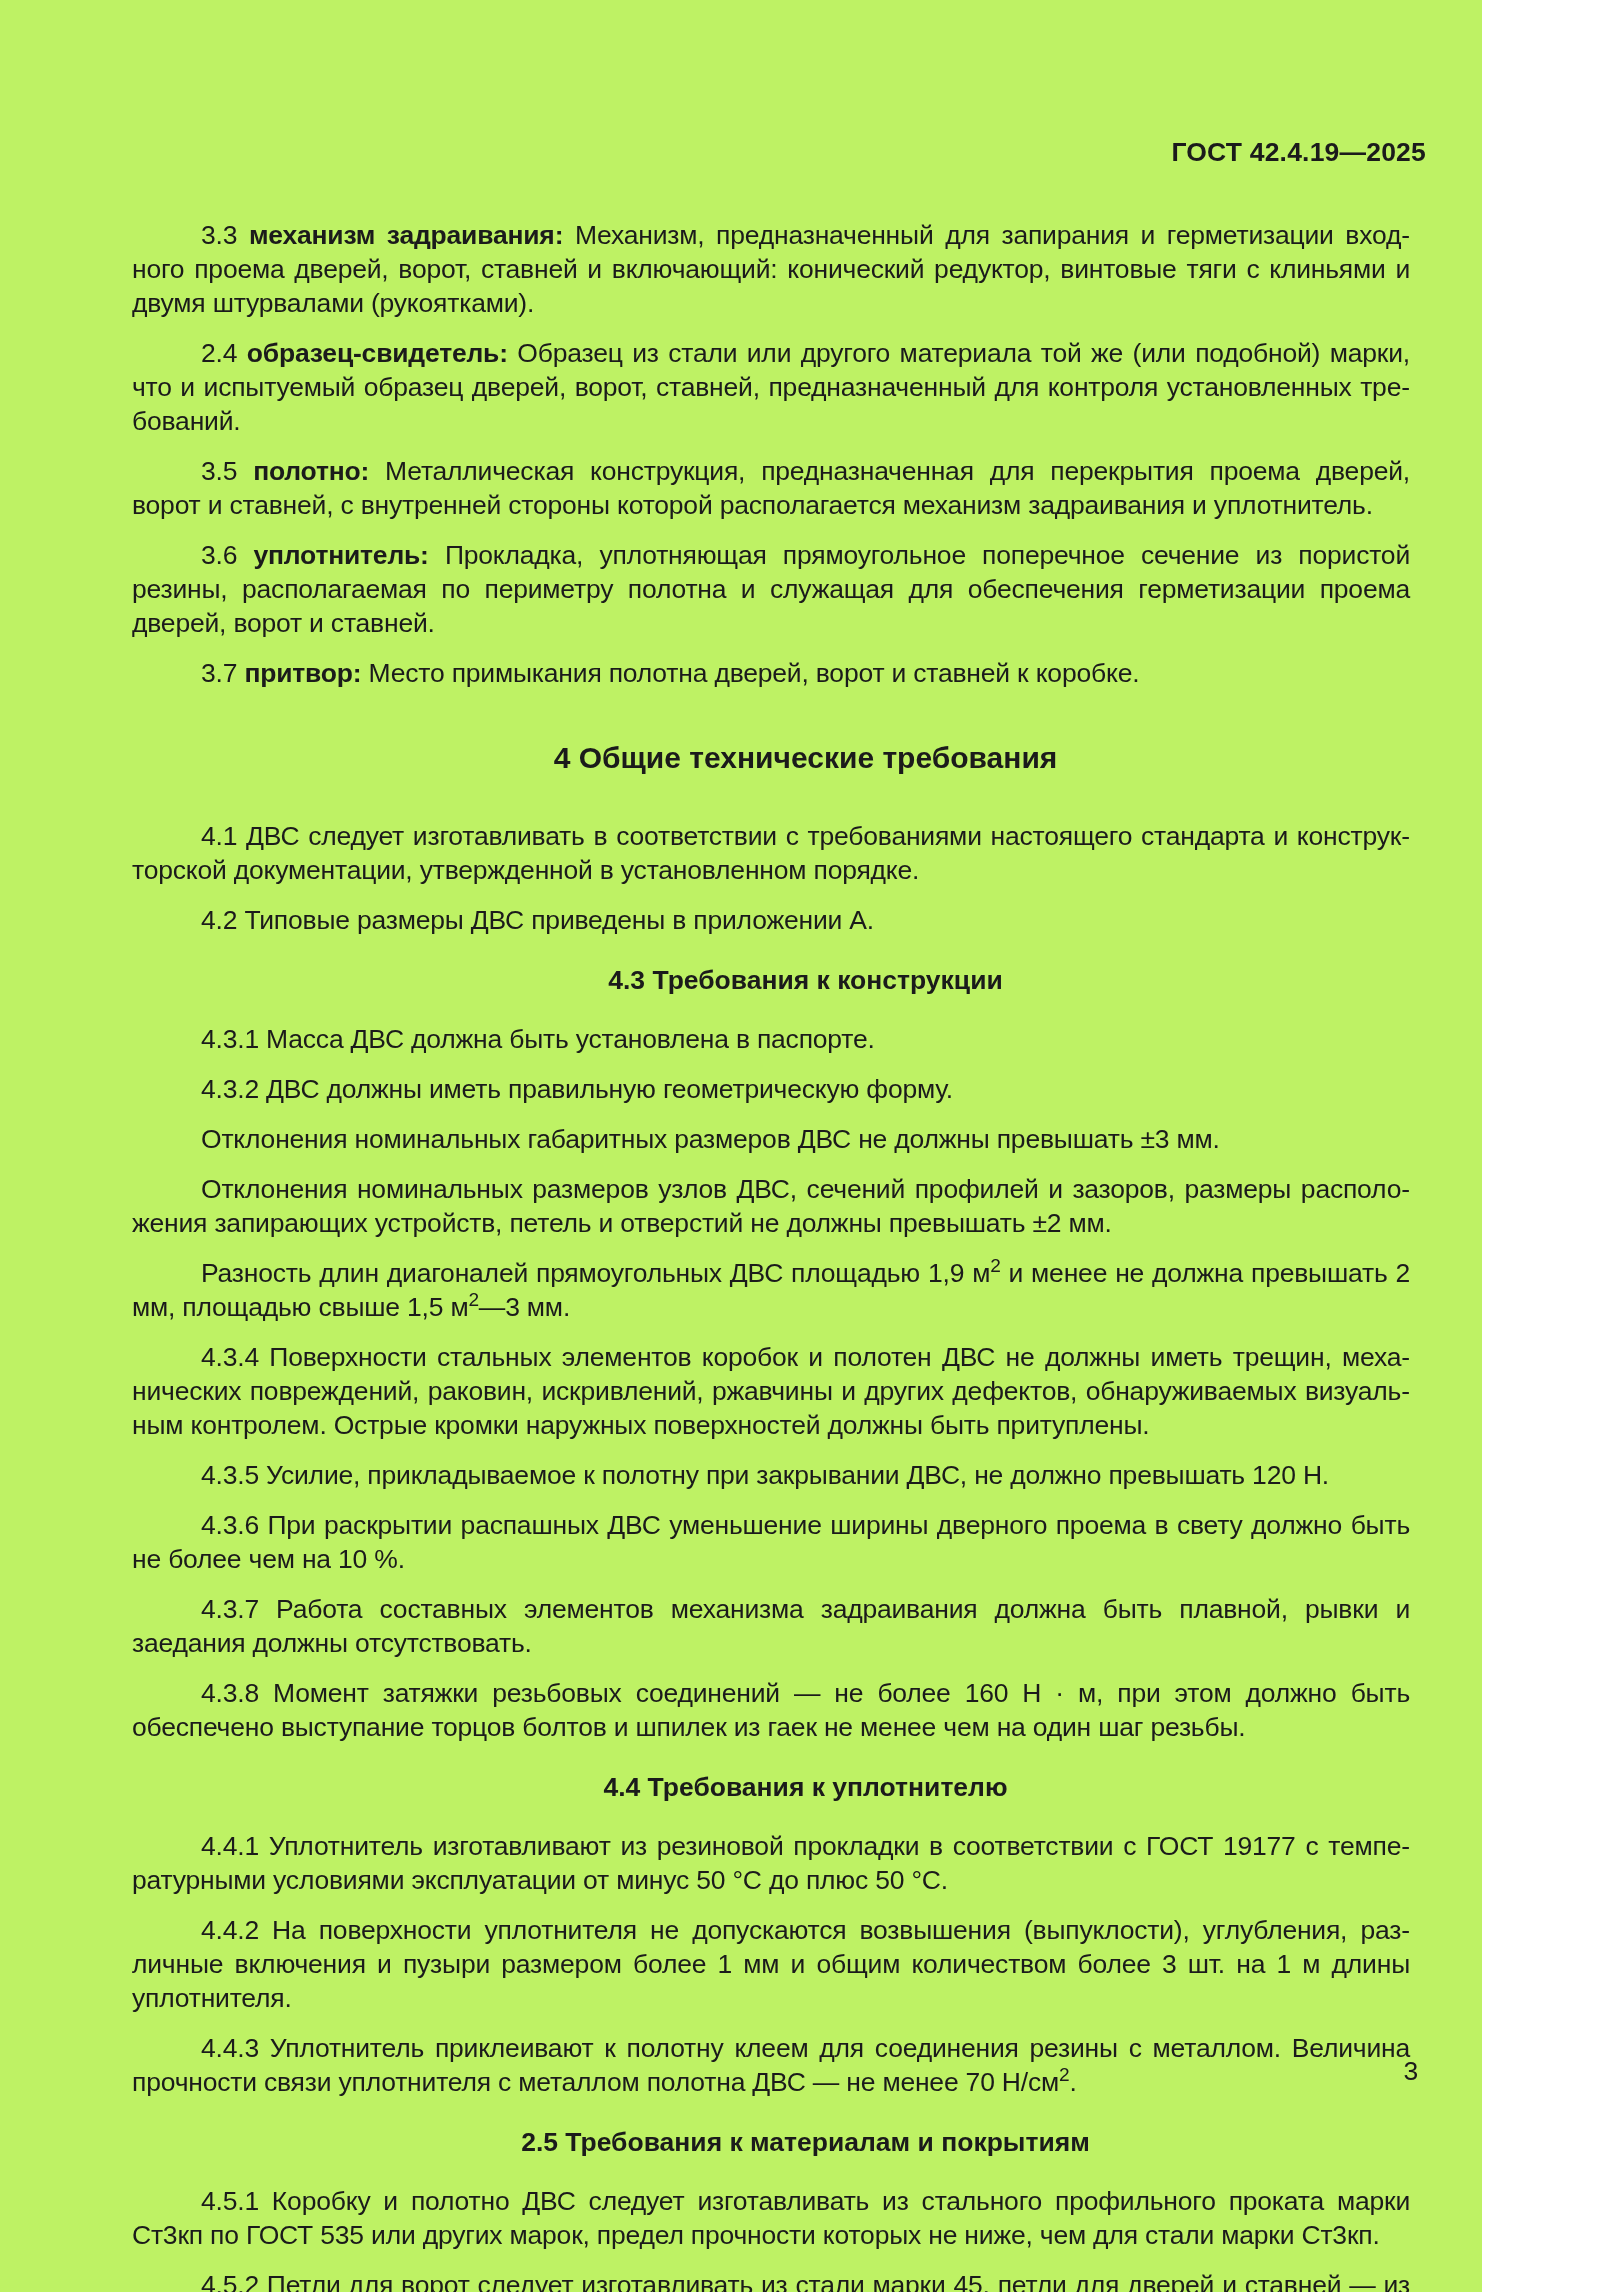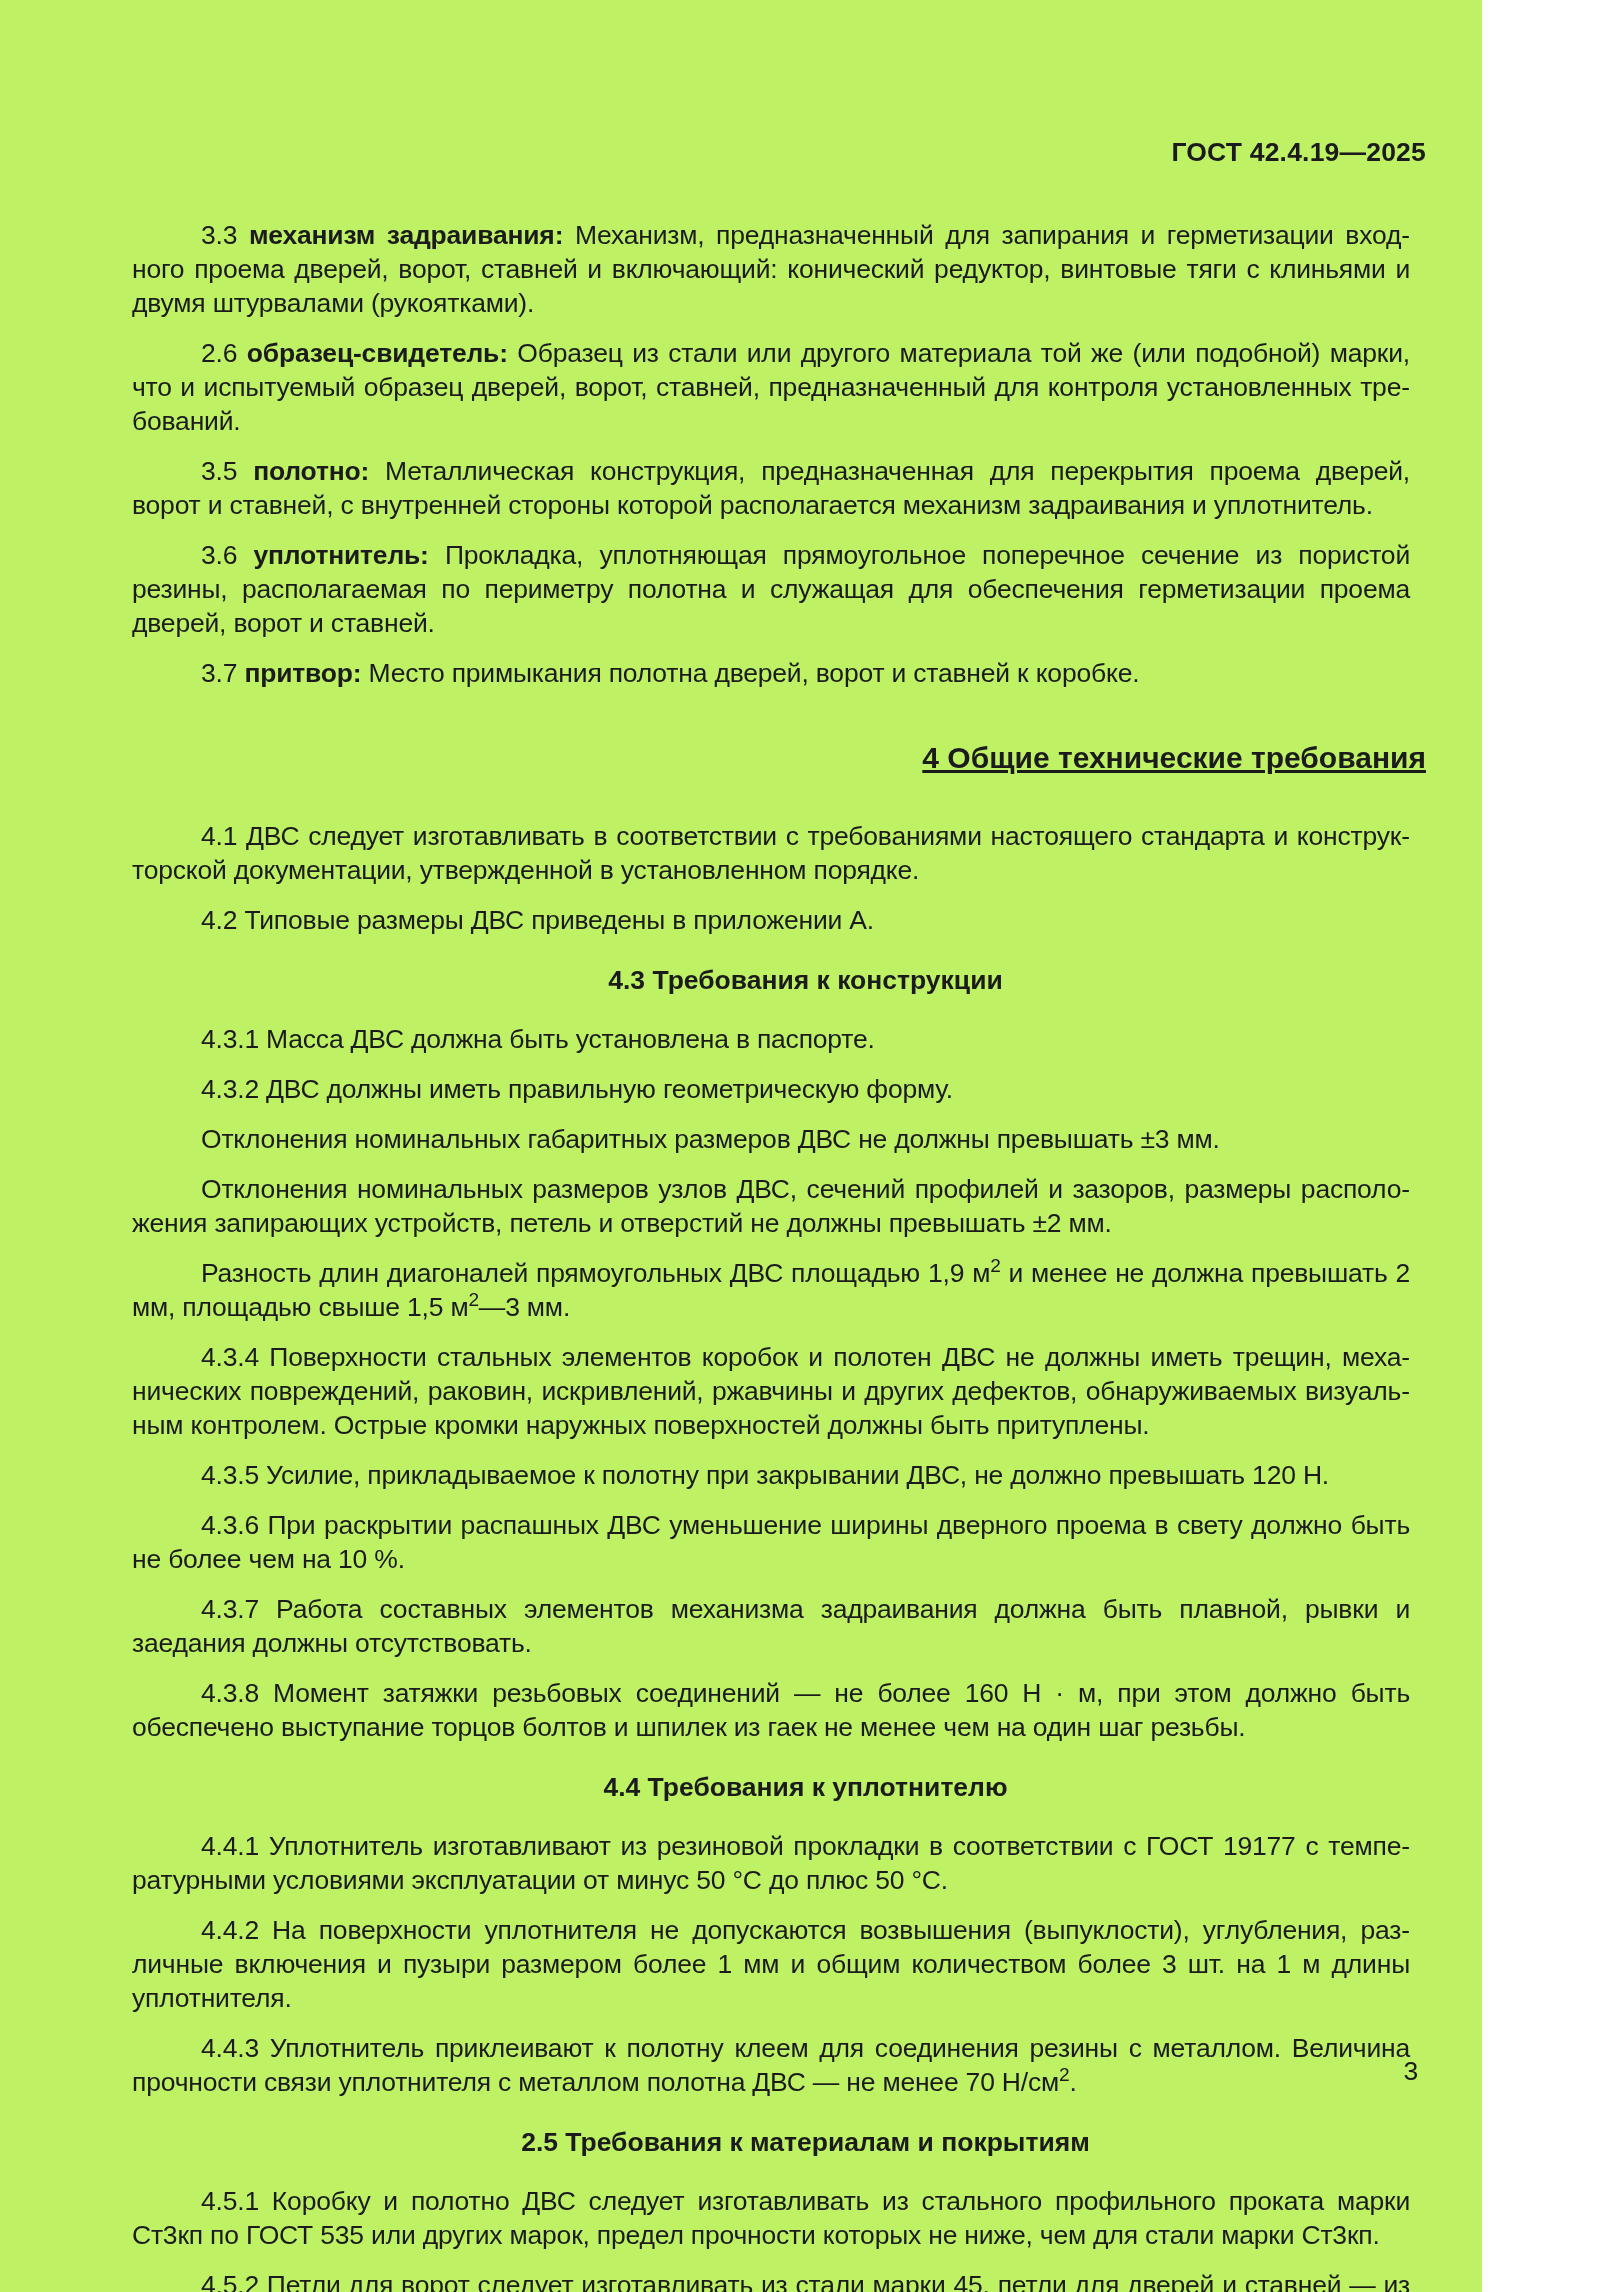--- a/index.html
+++ b/index.html
@@ -40,23 +40,22 @@
   .doc-body p.block {
     margin: 16px;
     text-indent: 69px;
   }
   .doc-body .block.h1 {
     font-weight: bold;
     font-size: 30px;
     line-height: 37px;
     margin: 49px 0 43px 0;
     text-indent: 69px;
-    text-align: right;
+    text-align: center;
     letter-spacing: 0;
-    text-decoration: underline;
   }
   .doc-body .block.h2 {
     font-weight: bold;
     margin: 25.5px 0 25.5px 0;
     text-indent: 69px;
     text-align: center;
     letter-spacing: 0;
   }
   .doc-body .bold {
     font-weight: bold;
@@ -78,21 +77,21 @@
   }
 </style>
 </head>
 <body>
 
 <div class="page">
   <div class="doc-header">ГОСТ 42.4.19—2025</div>
 
   <main class="doc-body">
       <p class="block p"><span>3.3 </span><span class="bold">механизм задраивания: </span><span>Механизм, предназначенный для запирания и герметизации вход­ного проема дверей, ворот, ставней и включающий: конический редуктор, винтовые тяги с клиньями и двумя штурвалами (рукоятками).</span></p>
-      <p class="block p"><span>2.6 </span><span class="bold">образец-свидетель: </span><span>Образец из стали или другого материала той же (или подобной) марки, что и испытуемый образец дверей, ворот, ставней, предназначенный для контроля установленных тре­бований.</span></p>
+      <p class="block p"><span>2.4 </span><span class="bold">образец-свидетель: </span><span>Образец из стали или другого материала той же (или подобной) марки, что и испытуемый образец дверей, ворот, ставней, предназначенный для контроля установленных тре­бований.</span></p>
       <p class="block p"><span>3.5 </span><span class="bold">полотно: </span><span>Металлическая конструкция, предназначенная для перекрытия проема дверей, ворот и ставней, с внутренней стороны которой располагается механизм задраивания и уплотнитель.</span></p>
       <p class="block p"><span>3.6 </span><span class="bold">уплотнитель: </span><span>Прокладка, уплотняющая прямоугольное поперечное сечение из пористой резины, располагаемая по периметру полотна и служащая для обеспечения герметизации проема дверей, ворот и ставней.</span></p>
       <p class="block p"><span>3.7 </span><span class="bold">притвор: </span><span>Место примыкания полотна дверей, ворот и ставней к коробке.</span></p>
       <div class="block h1"><span class="bold">4  Общие технические требования</span></div>
       <p class="block p"><span>4.1 ДВС следует изготавливать в соответствии с требованиями настоящего стандарта и конструк­торской документации, утвержденной в установленном порядке.</span></p>
       <p class="block p"><span>4.2 Типовые размеры ДВС приведены в приложении А.</span></p>
       <div class="block h2"><span class="bold">4.3  Требования к конструкции</span></div>
       <p class="block p"><span>4.3.1 Масса ДВС должна быть установлена в паспорте.</span></p>
       <p class="block p"><span>4.3.2 ДВС должны иметь правильную геометрическую форму.</span></p>
       <p class="block p"><span>Отклонения номинальных габаритных размеров ДВС не должны превышать ±3 мм.</span></p>

